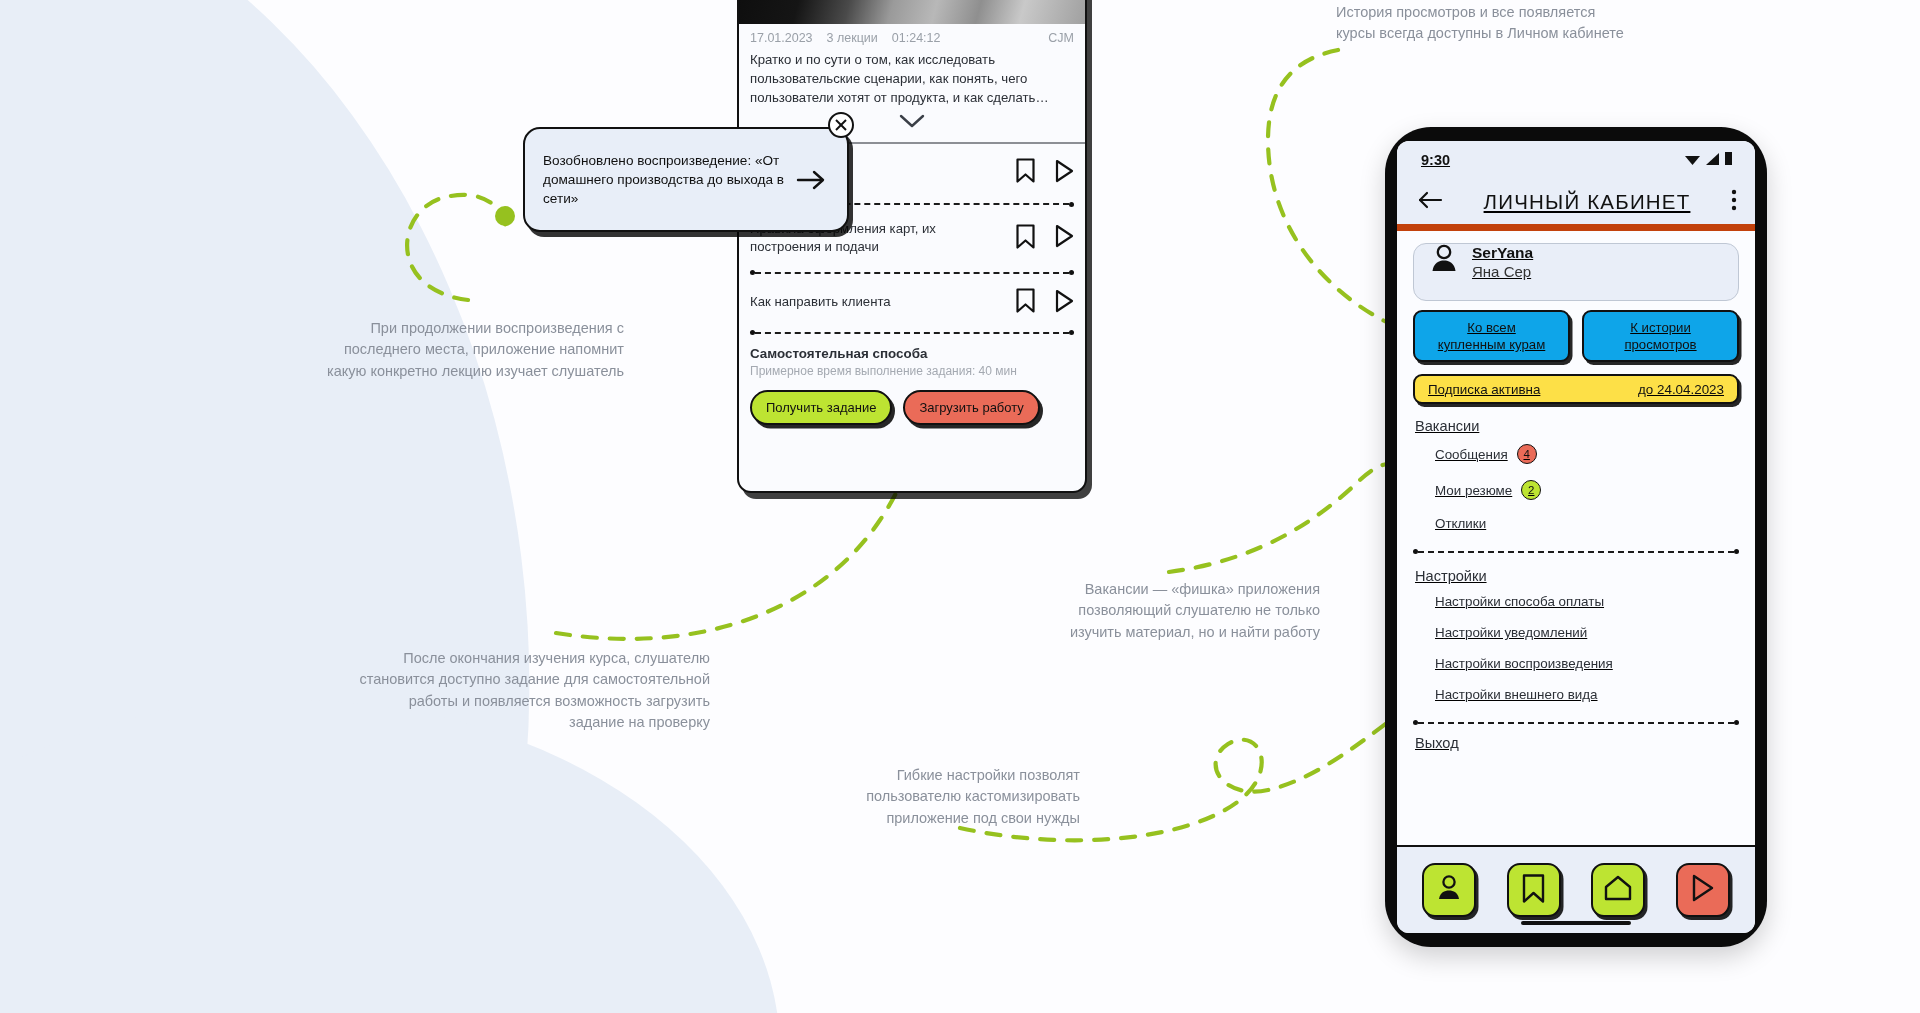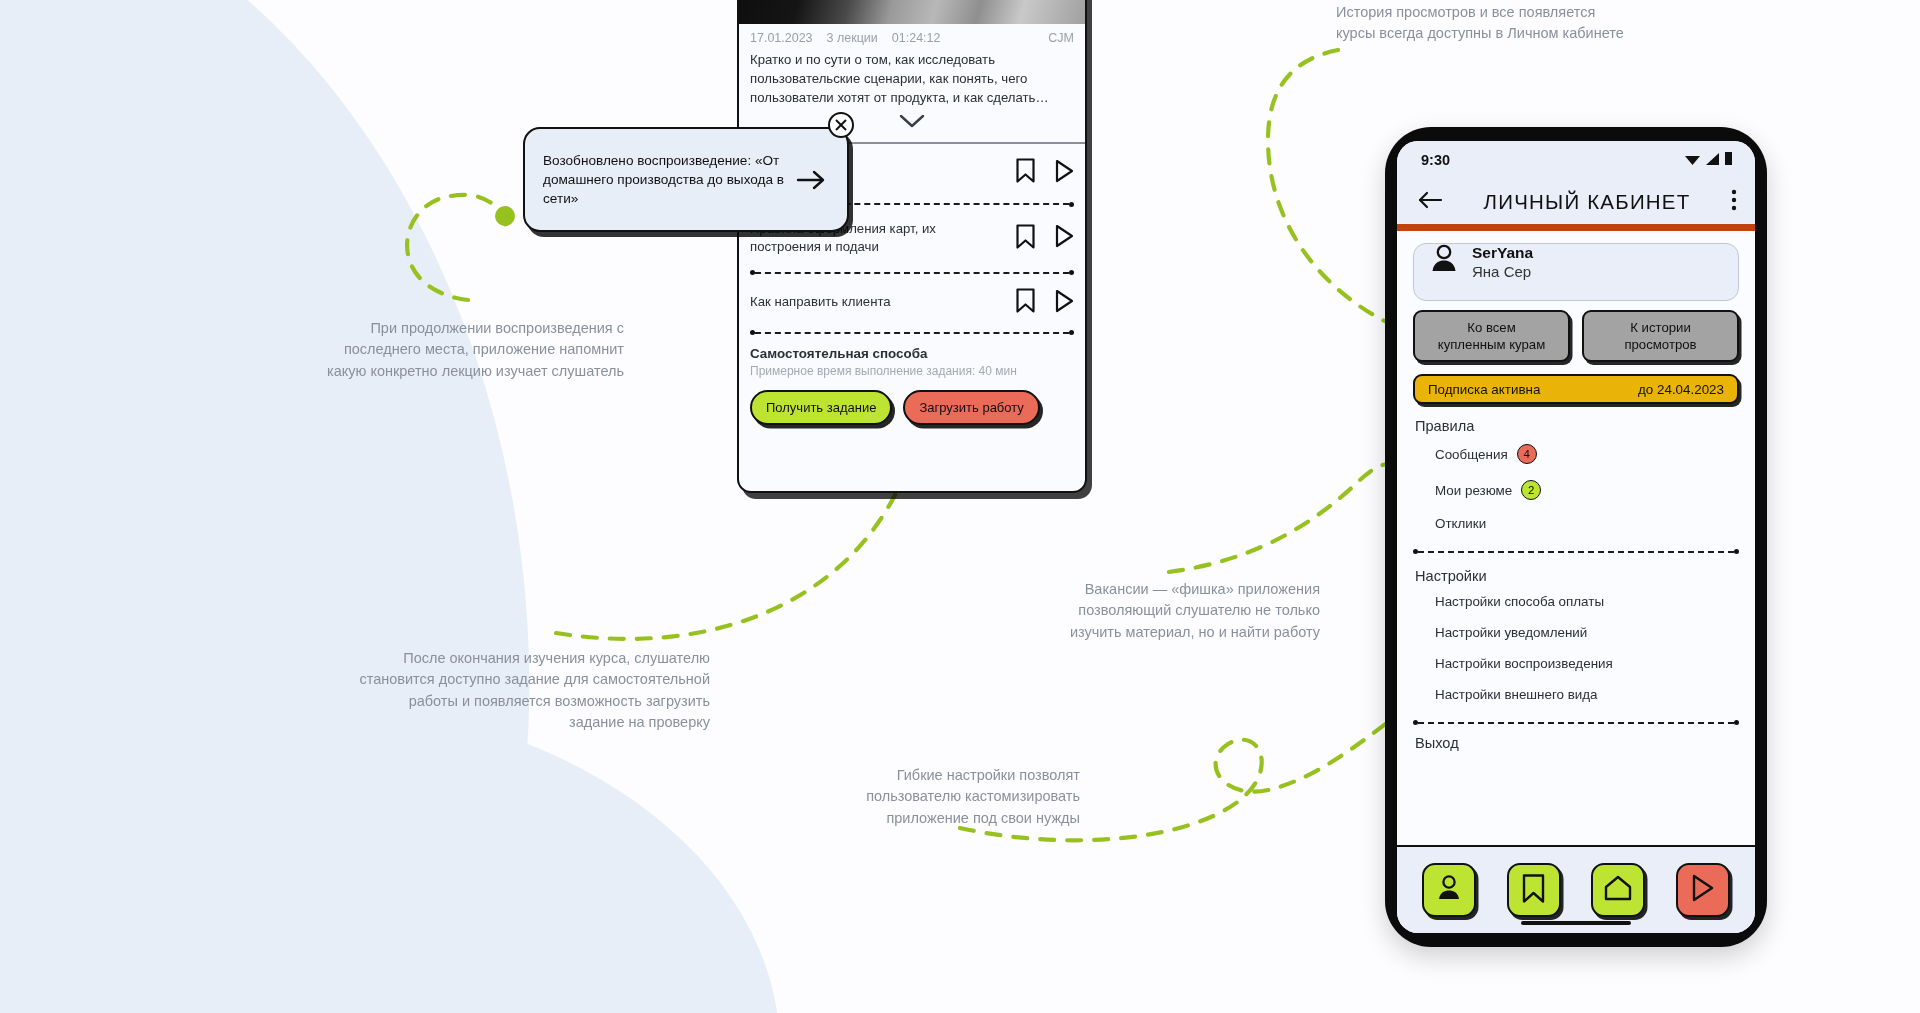--- a/index.html
+++ b/index.html
@@ -136,23 +136,23 @@
     width: 382px; height: 820px;
     background: #0b0b0b;
     border-radius: 46px;
     z-index: 4;
     padding: 14px 12px;
     box-shadow: 0 10px 26px rgba(0,0,0,0.18);
   }
   #phone-screen {
     width: 100%; height: 100%;
     background: #ffffff;
-    border-radius: 21px;
+    border-radius: 12px;
     overflow: hidden;
-    display:flex; flex-direction: column;
+    display:flex; flex-direction: column; text-decoration: underline;
   }
   #status-bar {
     background: #e9eef8;
     height: 38px;
     display:flex; align-items:center; justify-content: space-between;
     padding: 0 22px 0 24px;
     font-size: 14.5px; font-weight: 700; color:#111;
   }
   #status-icons { display:flex; align-items:center; gap: 4px; }
   #appbar {
@@ -174,31 +174,31 @@
     border-radius: 13px;
     height: 58px;
     display:flex; gap: 14px;
     padding: 0 16px;
   }
   #profile-card .pname { font-size:15.5px; font-weight:700; color:#111; }
   #profile-card .preal { font-size:15px; color:#333; margin-top: 1px; }
 
   #action-btns { display:flex; gap: 12px; margin-top: 9px; }
   #action-btns .abtn {
-    flex:1; background:#a3a3a3;
+    flex:1; background:#0ea5e9;
     border:2.2px solid #111;
     border-radius: 9px;
     box-shadow: 2.5px 3px 0 rgba(0,0,0,0.85);
     height: 52px;
     display:flex; align-items:center; justify-content:center; text-align:center;
     font-size: 13.2px; line-height:1.3; color:#111;
   }
   #sub-bar {
     margin-top: 12px;
-    background:#eab308;
+    background:#fde047;
     border:2.2px solid #111;
     border-radius: 9px;
     box-shadow: 2.5px 3px 0 rgba(0,0,0,0.85);
     height: 30px;
     display:flex; align-items:center; justify-content:space-between;
     padding: 0 13px;
     font-size: 13.4px; color:#111;
   }
   .sec-head { font-size:14.6px; color:#2b2f36; margin: 14px 0 2px 2px; }
   .menu-item {
@@ -475,21 +475,21 @@
 купленным курам</div>
           <div class="abtn" style="white-space:pre-line;">К истории
 просмотров</div>
         </div>
 
         <div id="sub-bar">
           <span>Подписка активна</span>
           <span>до 24.04.2023</span>
         </div>
 
-        <div class="sec-head">Правила</div>
+        <div class="sec-head">Вакансии</div>
         <div class="menu-item">
           <span>Сообщения</span>
           <span class="badge red">4</span>
         </div>
         <div class="menu-item">
           <span>Мои резюме</span>
           <span class="badge green">2</span>
         </div>
         <div class="menu-item">
           <span>Отклики</span>

